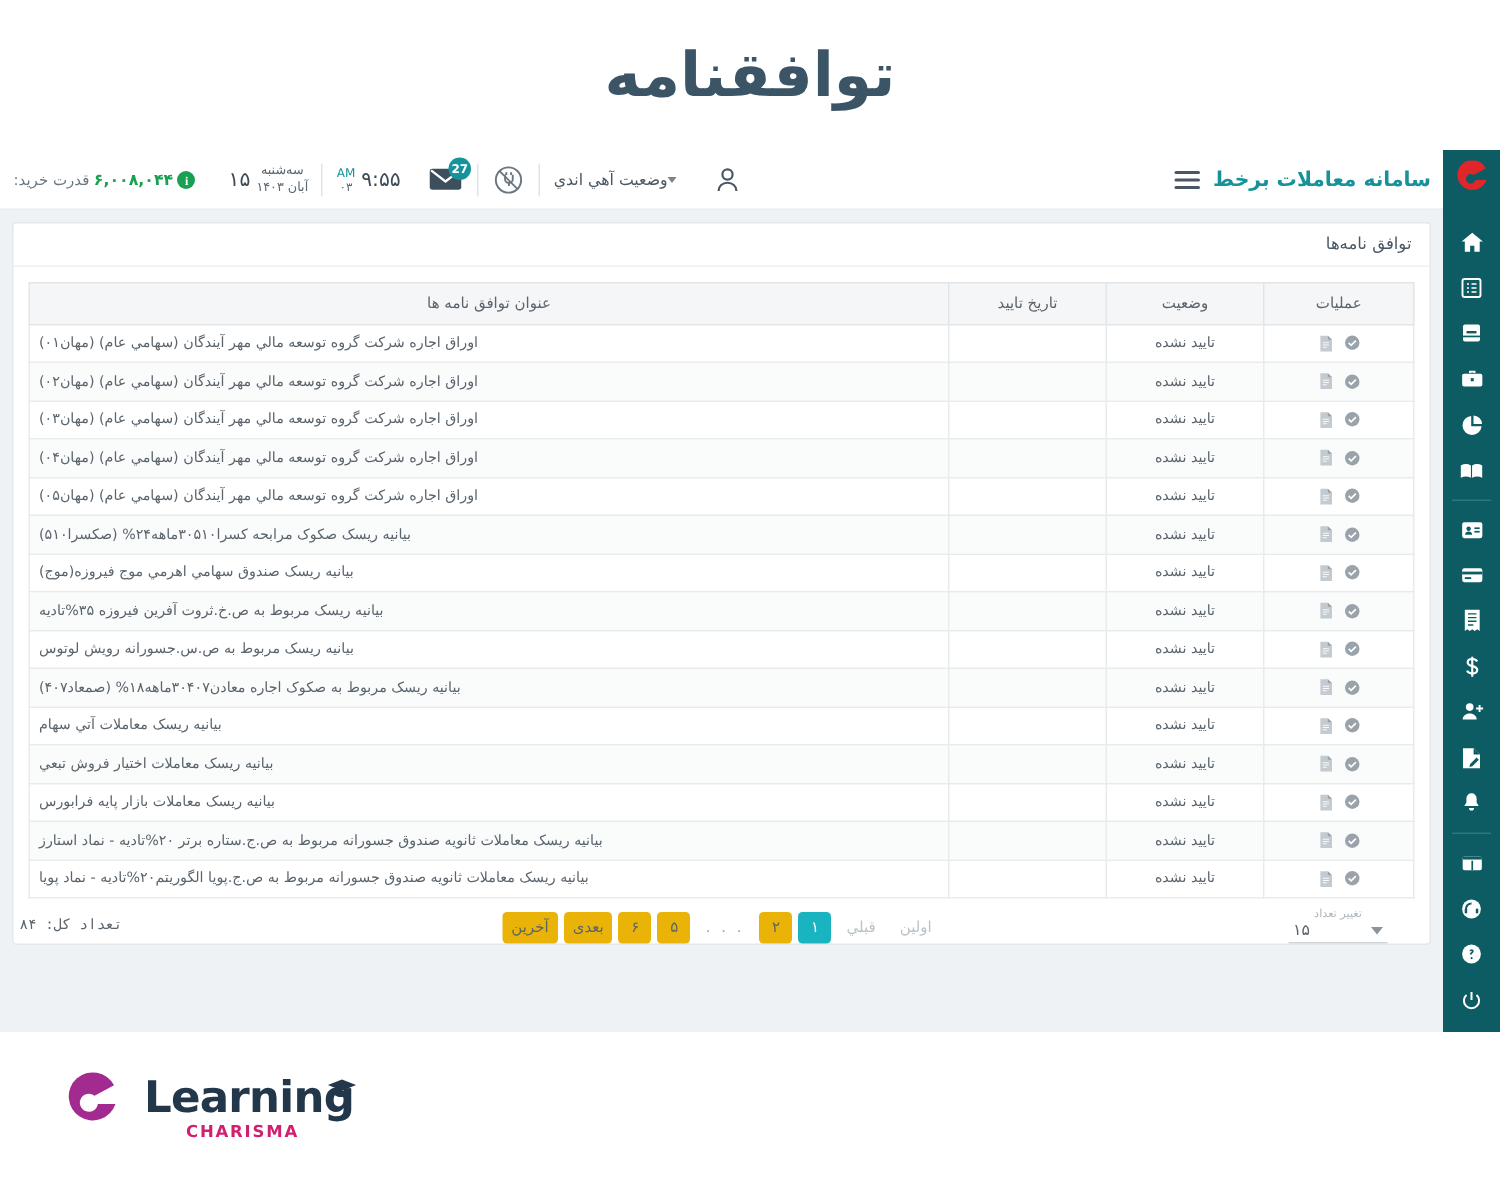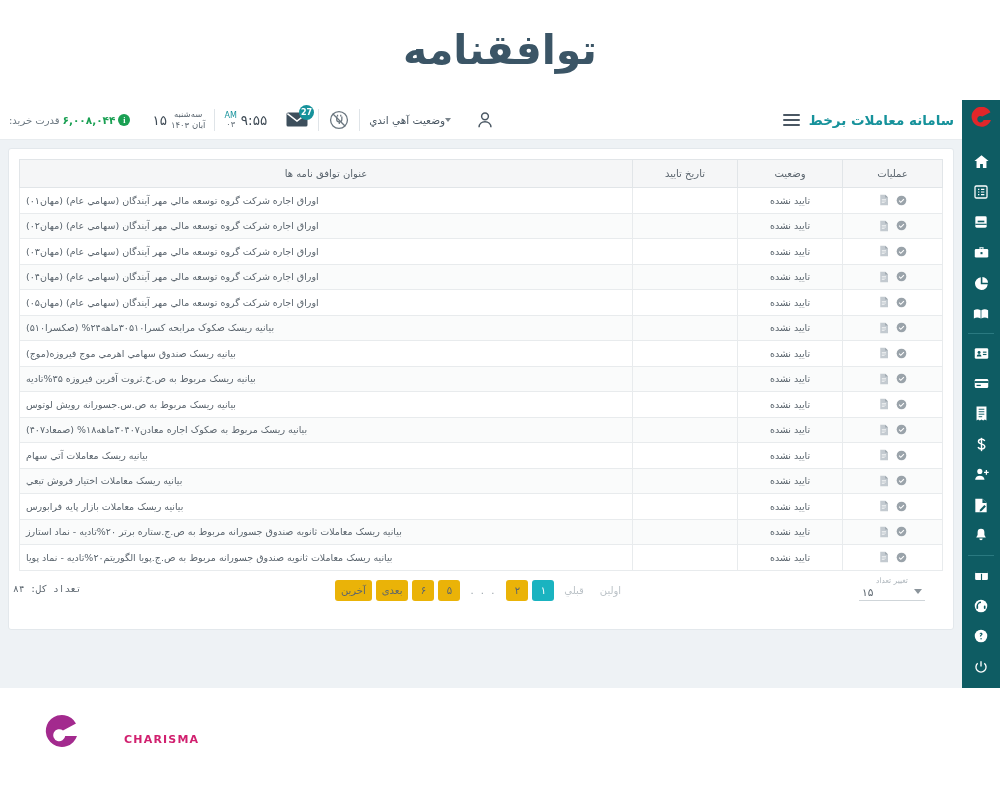--- a/index.html
+++ b/index.html
@@ -410,20 +410,23 @@
       <svg width="16" height="16" viewBox="0 0 24 24" fill="none" stroke="#ffffff" stroke-width="2">
         <path d="M12 3.4v8"></path>
         <path d="M7 6.4a7.6 7.6 0 1 0 10 0"></path>
       </svg>
     </div>
   </div>
 
   <div class="content-wrap">
     <div class="card">
 
+      <div class="card-head">
+        <div class="card-head-title">توافق نامه‌ها</div>
+      </div>
 
       <div class="table-region">
         <table class="agreements">
           <thead>
             <tr>
               <th class="col-ops">عملیات</th>
               <th class="col-status">وضعیت</th>
               <th class="col-date">تاریخ تایید</th>
               <th>عنوان توافق نامه ها</th>
             </tr>
@@ -792,17 +795,21 @@
   </div>
 
   <div class="white-strip"></div>
   <div class="bottom-logo">
     <div class="logo-mark">
       <svg width="44" height="44" viewBox="0 0 44 44">
         <path d="M36 9.5 A16 16 0 1 0 37 22 L25.2 22 A6 6 0 1 1 23 16.5 Z" fill="#a32a8e"></path>
       </svg>
     </div>
     <div class="logo-text-wrap">
+      <div class="logo-learning">Learning<span class="cap-icon"><svg width="20" height="13" viewBox="0 0 20 13">
+              <path d="M10 0.6 19.4 4.4 10 8.2 0.6 4.4Z" fill="#23374b"></path>
+              <path d="M4.6 6.2v3.6c0 1.6 2.4 2.6 5.4 2.6s5.4-1 5.4-2.6V6.2L10 8.6Z" fill="#23374b"></path>
+            </svg></span></div>
       <div class="logo-charisma">CHARISMA</div>
     </div>
   </div>
 
 </div>
 
 </body></html>

